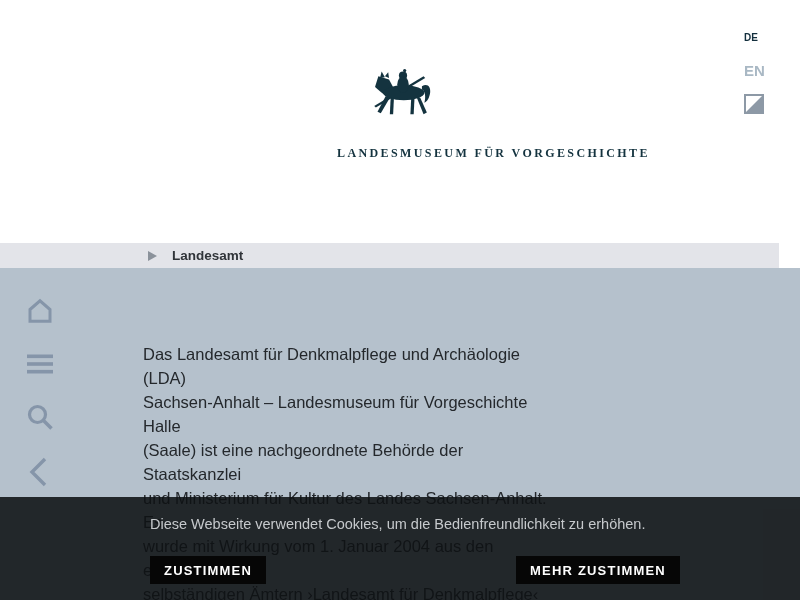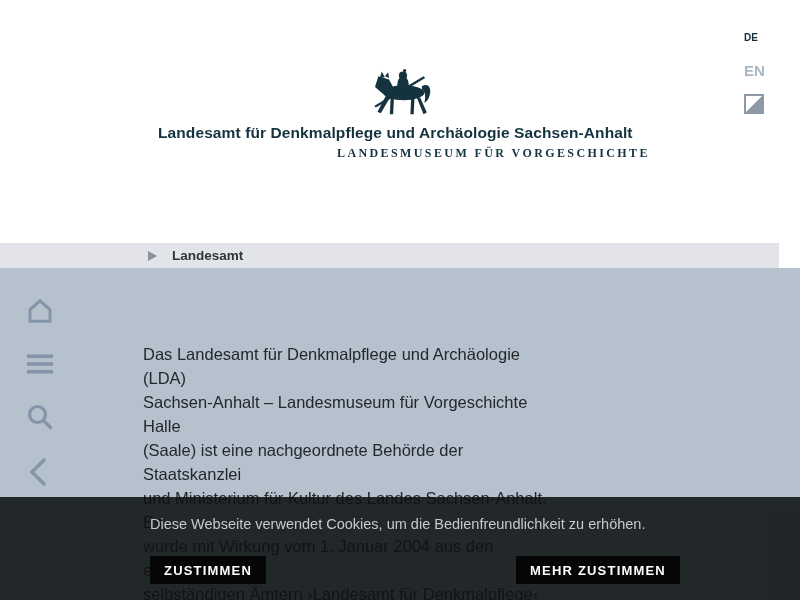--- a/index.html
+++ b/index.html
@@ -97,21 +97,20 @@
         <polygon points="55,37 59,37 58,57 54,57"></polygon>
         <polygon points="61,35 66,37 74,55 70,57"></polygon>
 
         <circle cx="45" cy="10" r="5"></circle>
         <circle cx="47" cy="4" r="2"></circle>
         <ellipse cx="45" cy="21" rx="7" ry="10"></ellipse>
       </g>
     </svg>
   </div>
 
-  <div class="logo-line1">Landesamt für Denkmalpflege und Archäologie Sachsen-Anhalt</div>
   <div class="logo-line2">LANDESMUSEUM FÜR VORGESCHICHTE</div>
 
   <div class="lang-de">DE</div>
   <div class="lang-en">EN</div>
 
   <div class="contrast-btn">
     <svg width="20" height="20" viewBox="0 0 20 20" xmlns="http://www.w3.org/2000/svg">
       <rect x="0" y="0" width="20" height="20" fill="#8d99a6"></rect>
       <polygon points="2,2 18,2 2,18" fill="#ffffff"></polygon>
     </svg>

